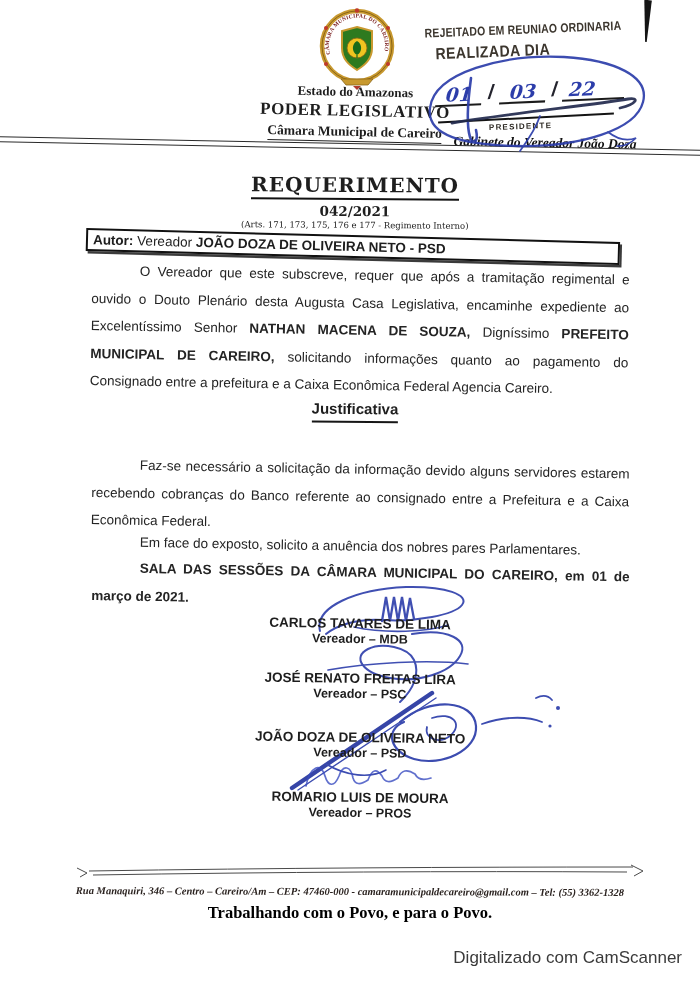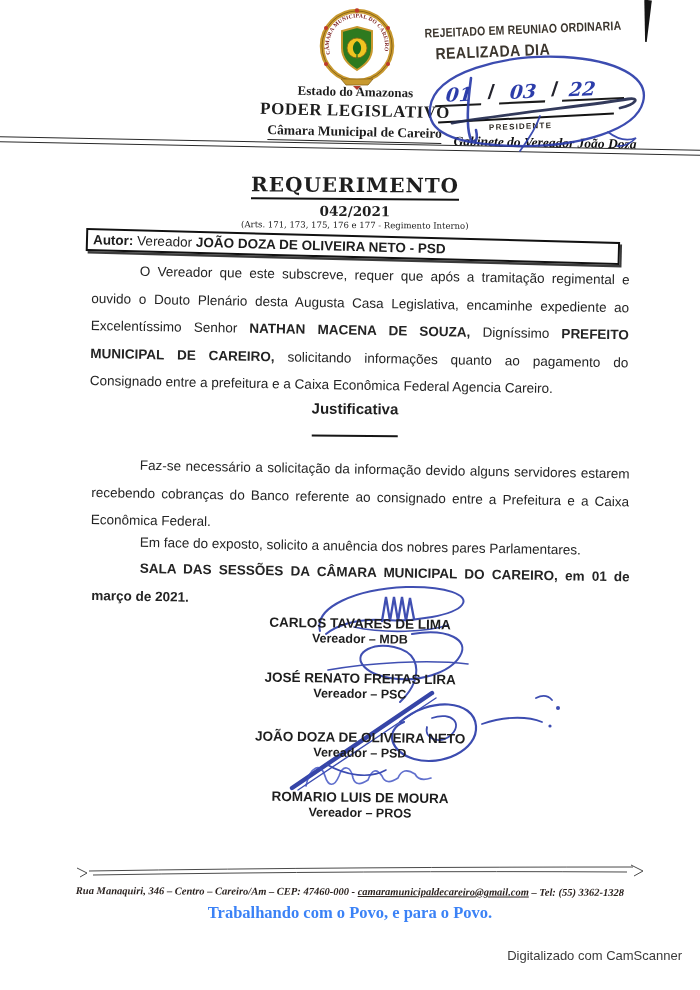--- a/index.html
+++ b/index.html
@@ -60,39 +60,39 @@
               transform:rotate(1.5deg); transform-origin:left center; background:#fff; }
   .autorbox b { font-weight:bold; }
   
   .para { position:absolute; left:92px; width:538px; font-size:13.5px; line-height:27.5px;
           text-align:justify; color:#242424; transform:rotate(1deg); transform-origin:left top; }
   .para.ind { text-indent:48px; }
   .para b { font-weight:bold; }
   .p1 { top:257px; }
   .just-h { position:absolute; left:200px; top:400px; width:310px; text-align:center;
             font-size:15px; font-weight:bold; transform:rotate(.5deg); }
-  .just-h span { border-bottom:2px solid #161616; padding-bottom:18px; }
+  .just-h span { border-bottom:2px solid #161616; padding-bottom:4px; }
   .p2 { top:451px; }
   .p3 { top:528px; }
   .p4 { top:554px; font-weight:bold; }
   
   .sig { position:absolute; left:170px; width:380px; text-align:center;
          transform:rotate(.8deg); }
   .sig .nm { font-size:13.5px; font-weight:bold; color:#1d1d1d; }
   .sig .rl { font-size:12.5px; font-weight:bold; margin-top:1px; color:#1d1d1d; }
   .s1 { top:616px; } .s2 { top:671px; } .s3 { top:730px; } .s4 { top:790px; }
   
   .rule-bot { position:absolute; left:75px; top:862px; }
   .addr { position:absolute; left:40px; top:886px; width:620px; text-align:center;
           font-family:"Liberation Serif", serif; font-style:italic; font-weight:bold;
           font-size:10.5px; color:#2b2320; transform:rotate(.2deg); }
-  .addr .em { text-decoration:underline; }
+  .addr .em { }
   .slogan { position:absolute; left:100px; top:903px; width:500px; text-align:center;
-            font-family:"Liberation Serif", serif; font-weight:bold; font-size:16.5px; color:#3b82f6; }
-  .cams { position:absolute; right:18px; top:948px; font-size:13px; color:#3a3a3a; }
+            font-family:"Liberation Serif", serif; font-weight:bold; font-size:16.5px; color:#000000; }
+  .cams { position:absolute; right:18px; top:948px; font-size:17px; color:#3a3a3a; }
 </style>
 </head>
 <body>
 
 <div class="page">
 
   <div class="wedge"></div>
 
   <svg class="seal" viewBox="0 0 80 84">
     <circle cx="40" cy="40" r="35" fill="#fff" stroke="#c8992f" stroke-width="4.5"></circle>

